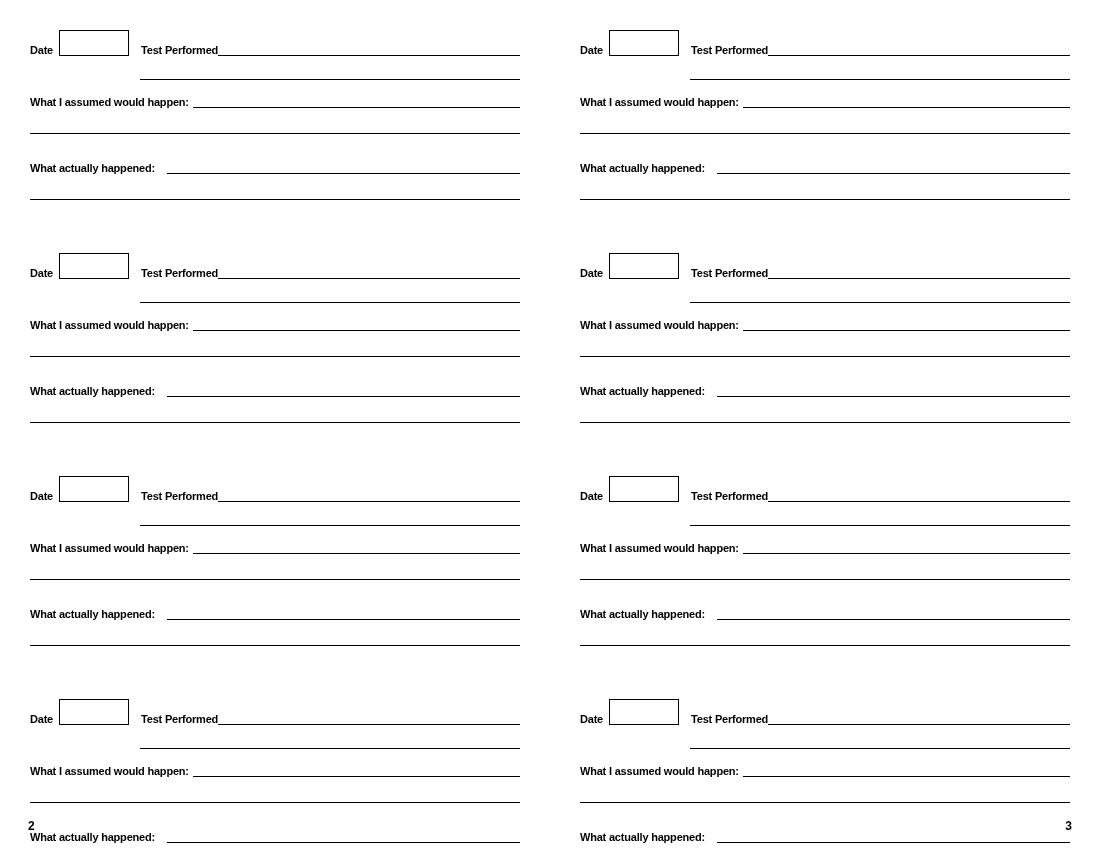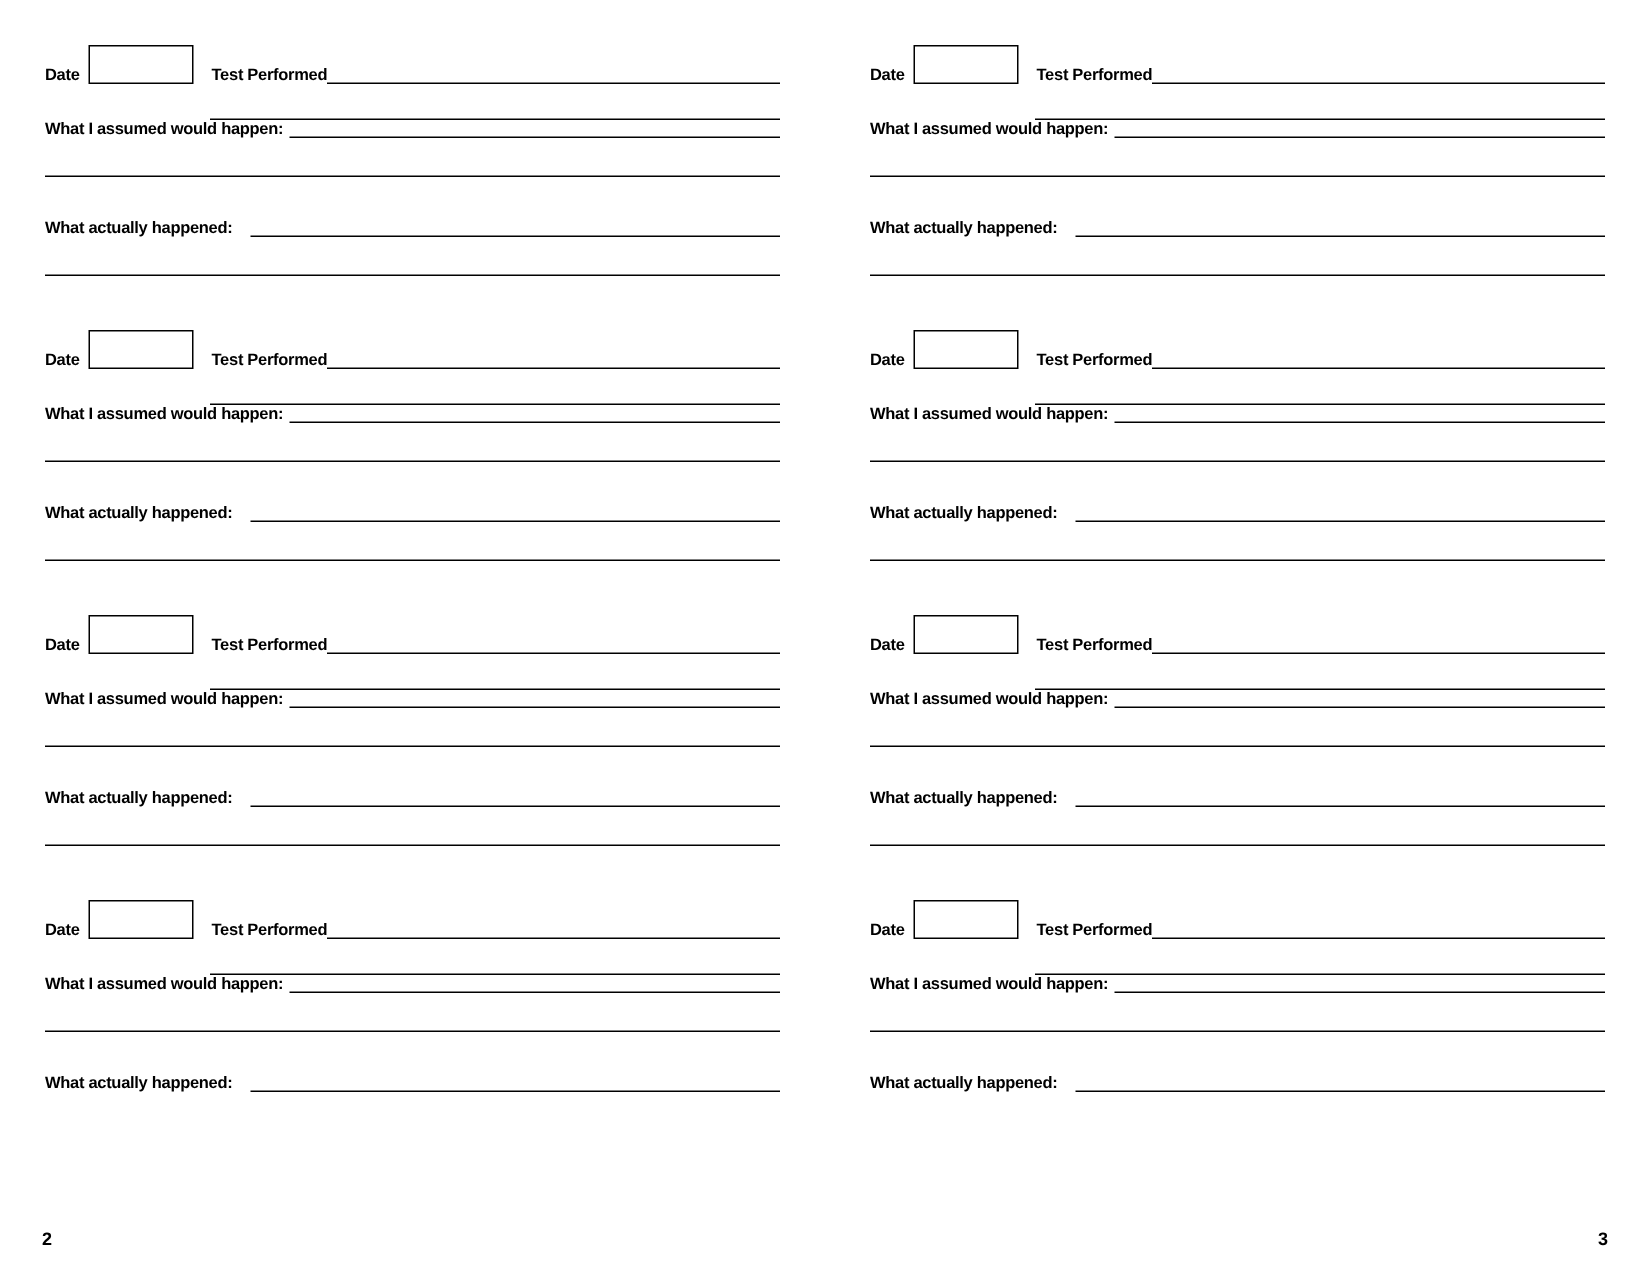--- a/index.html
+++ b/index.html
@@ -1,28 +1,28 @@
 <!DOCTYPE html>
 <html><head>
 <meta charset="utf-8">
 <style>
   * { box-sizing: border-box; margin: 0; padding: 0; }
   html, body { width: 1100px; height: 849px; background: #fff; font-family: "Arial Narrow", Arial, Helvetica, sans-serif; color: #000; }
   .spread { display: flex; width: 1100px; height: 849px; }
   .page { width: 550px; height: 849px; position: relative; padding: 30px 30px 0 30px; }
-  .entries { display: flex; flex-direction: column; gap: 36px; }
+  .entries { display: flex; flex-direction: column; gap: 53px; }
   .entry { }
   .row { display: flex; align-items: flex-end; }
   .lbl { font-weight: 700; font-size: 11px; white-space: nowrap; font-stretch: condensed; letter-spacing: -0.2px; }
   .date-box { border: 1.5px solid #000; width: 70px; height: 26px; margin: 0 12px 0 6px; }
   .line { flex: 1; border-bottom: 1px solid #000; height: 12px; }
   .full-line { border-bottom: 1px solid #000; height: 12px; }
   .indent-line { margin-left: 110px; border-bottom: 1px solid #000; height: 12px; margin-top: 12px; }
   .after-label-line { flex:1; border-bottom: 1px solid #000; height: 12px; margin-left: 4px; }
-  .assume-row, .actual-row { display:flex; align-items:flex-end; }
+  .assume-row, .actual-row { display:flex; align-items:flex-end; margin-top: 16px; }
   .gap-line { margin-top: 14px; }
   .pgnum { position: absolute; bottom: 16px; font-size: 12px; font-weight: 600; }
   .pgnum.left { left: 28px; }
   .pgnum.right { right: 28px; }
 </style>
 </head>
 <body>
 
 <div class="spread">
 

